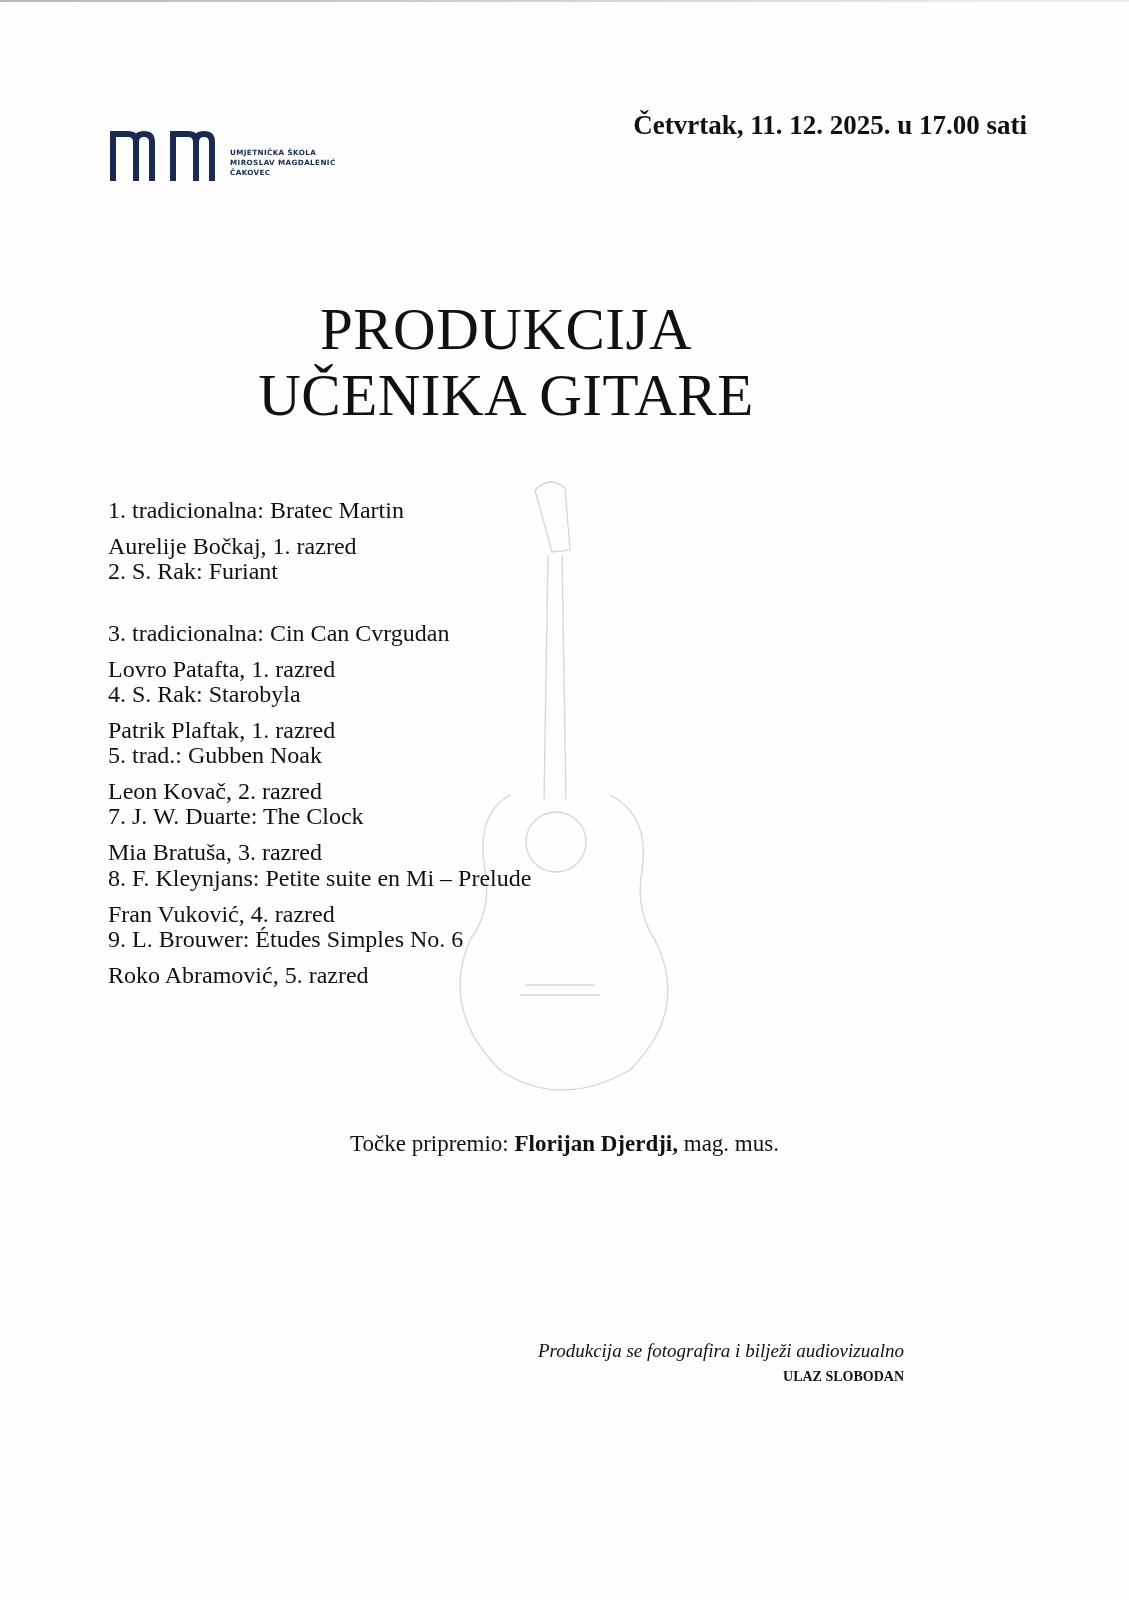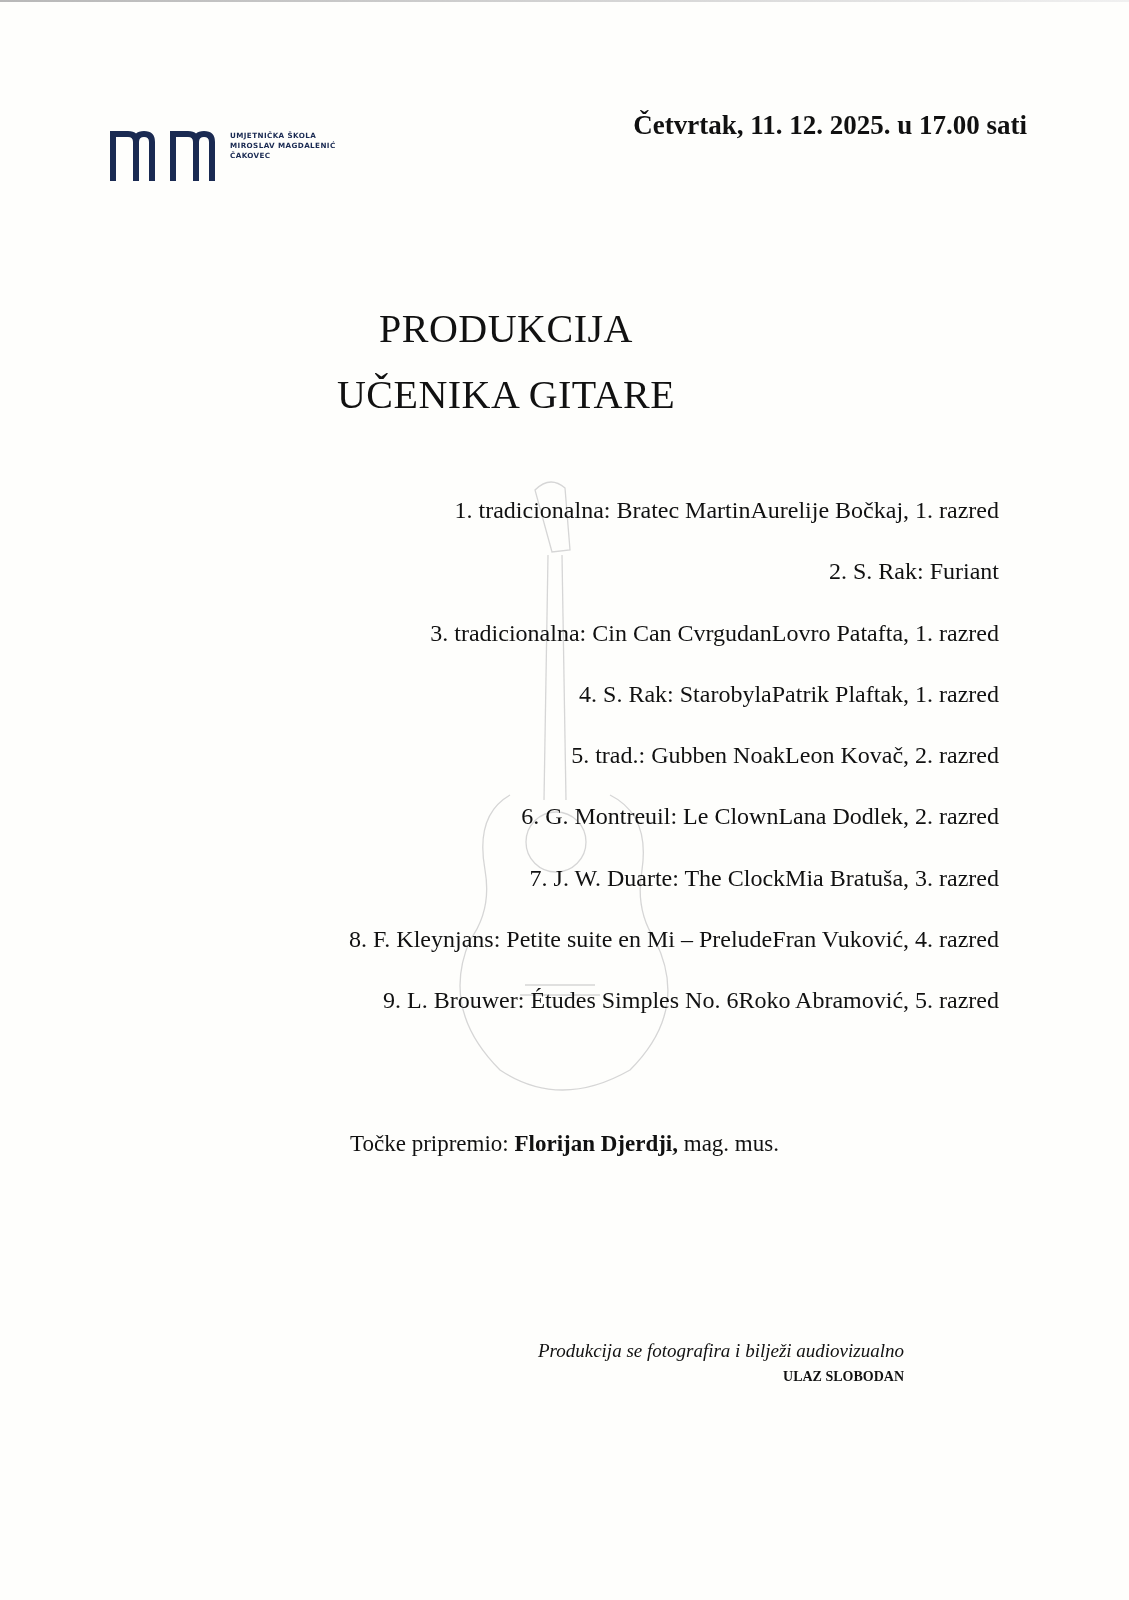--- a/index.html
+++ b/index.html
@@ -10,44 +10,44 @@
       overflow: hidden;
       font-family: "Liberation Serif", "DejaVu Serif", serif;
       color: #111;
     }
     .topline {
       position: absolute; left: 0; top: 0; width: 1129px; height: 2px;
       background: linear-gradient(to right, #b8b8b8, #d8d8d8 60%, #f0f0f0);
     }
     .logo {
       position: absolute; left: 110px; top: 131px;
-      display: flex; 
+      display: flex; align-items: flex-end;
     }
     .logo svg { display: block; }
     .logo-text {
       margin-left: 10px; margin-bottom: 3px;
       font-family: "DejaVu Sans", sans-serif;
       font-weight: bold; font-size: 7.2px; line-height: 10px;
       color: #1a2a52; letter-spacing: 0.4px;
     }
     .date-block {
       position: absolute; right: 102px; top: 108px;
       text-align: right; font-size: 27px; line-height: 34px; font-weight: bold;
     }
     .title {
       position: absolute; left: 0; width: 1012px; top: 296px;
-      text-align: center; font-size: 40px; line-height: 66px;
+      text-align: center; font-size: 59px; line-height: 66px;
       letter-spacing: 0.5px;
     }
     .program {
       position: absolute; left: 108px; right: 130px; top: 492px;
     }
     .row {
-      display: flex; justify-content: flex-end;
-      height: 61.3px; font-size: 24px; line-height: 36px;
+      display: flex; justify-content: flex-start;
+      height: 61.3px; font-size: 24px; line-height: 36px; flex-direction: column;
     }
     .guitar {
       position: absolute; left: 440px; top: 470px;
       width: 240px; height: 630px; pointer-events: none;
     }
     .prepared {
       position: absolute; left: 0; width: 1129px; top: 1127px;
       text-align: center; font-size: 23px; line-height: 34px;
     }
     .prepared b { font-weight: bold; }
@@ -114,24 +114,20 @@
   </div>
   <div class="row">
     <span>4. S. Rak: Starobyla</span>
     <span>Patrik Plaftak, 1. razred</span>
   </div>
   <div class="row">
     <span>5. trad.: Gubben Noak</span>
     <span>Leon Kovač, 2. razred</span>
   </div>
   <div class="row">
-    <span>6. G. Montreuil: Le Clown</span>
-    <span>Lana Dodlek, 2. razred</span>
-  </div>
-  <div class="row">
     <span>7. J. W. Duarte: The Clock</span>
     <span>Mia Bratuša, 3. razred</span>
   </div>
   <div class="row">
     <span>8. F. Kleynjans: Petite suite en Mi – Prelude</span>
     <span>Fran Vuković, 4. razred</span>
   </div>
   <div class="row">
     <span>9. L. Brouwer: Études Simples No. 6</span>
     <span>Roko Abramović, 5. razred</span>

